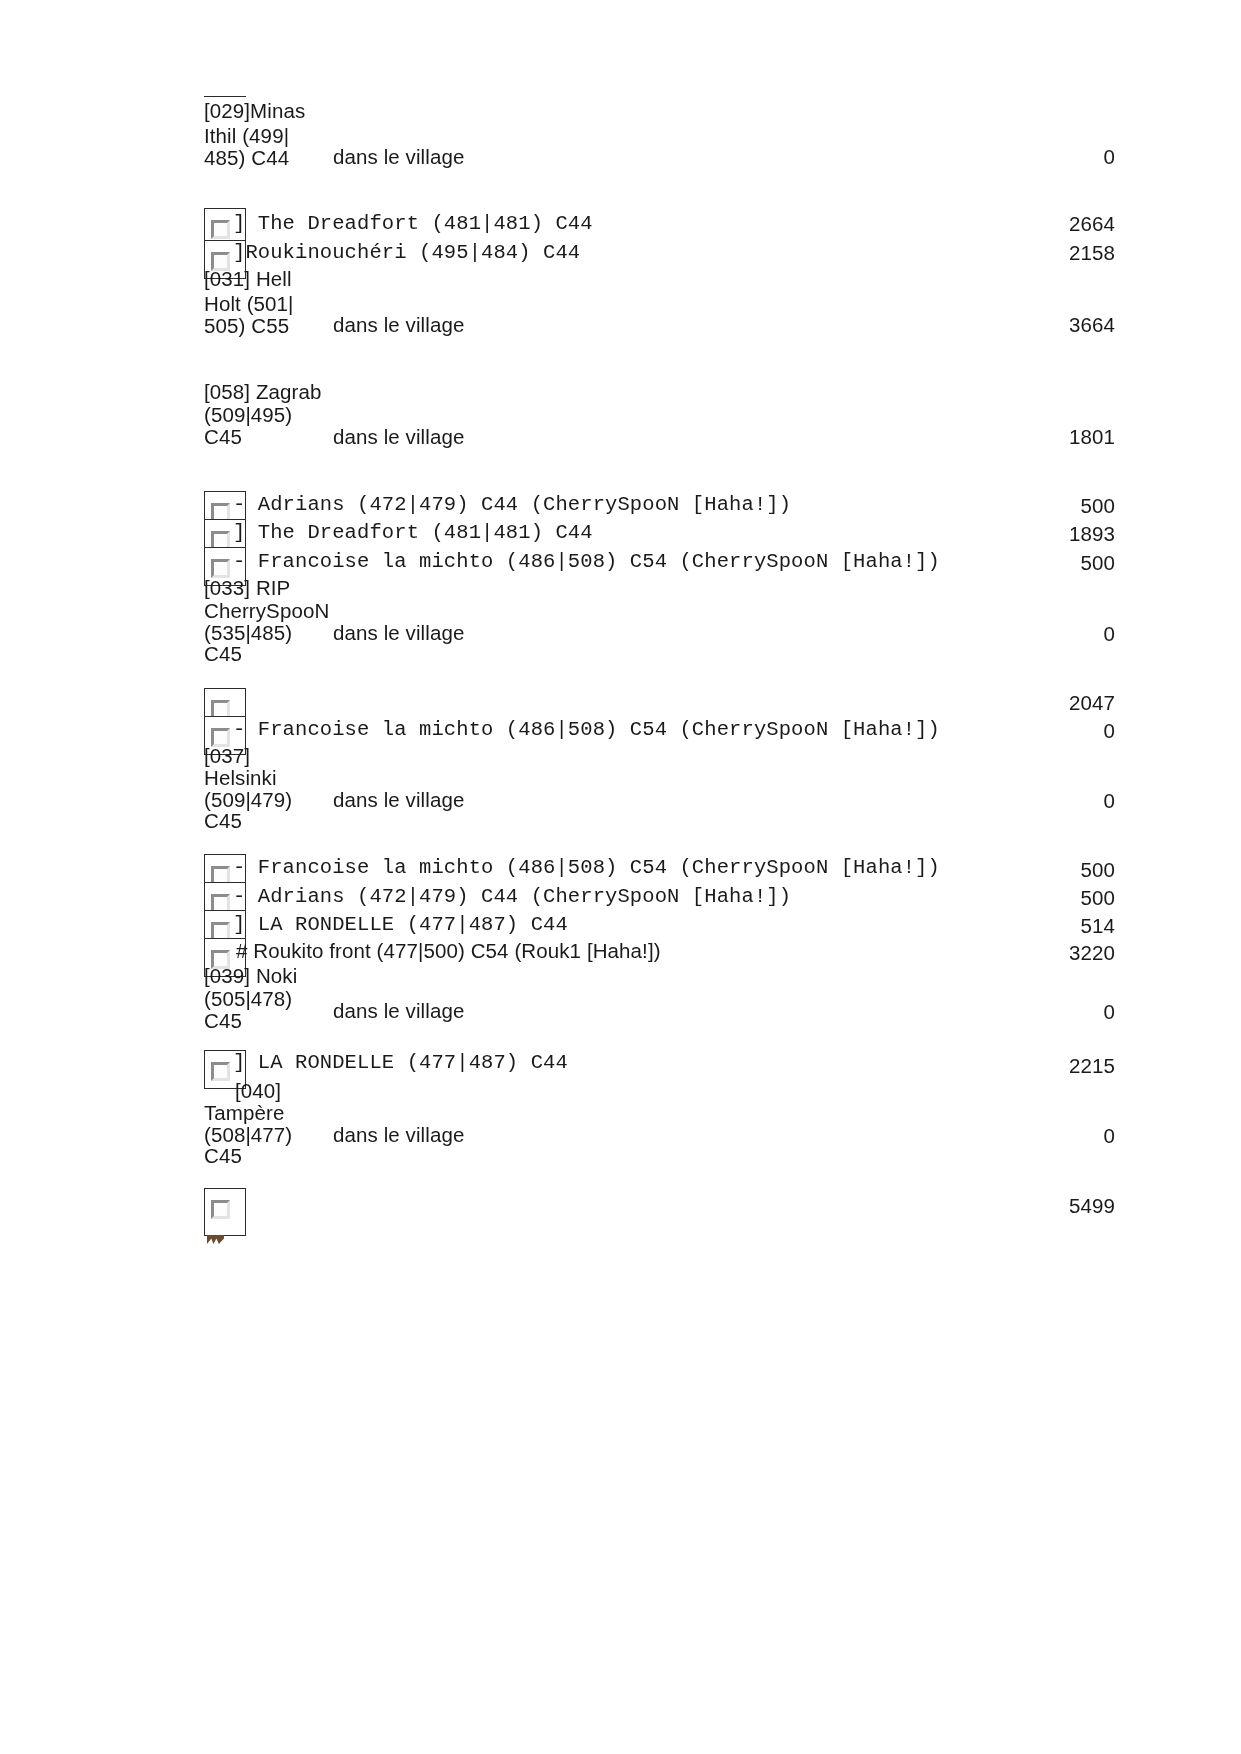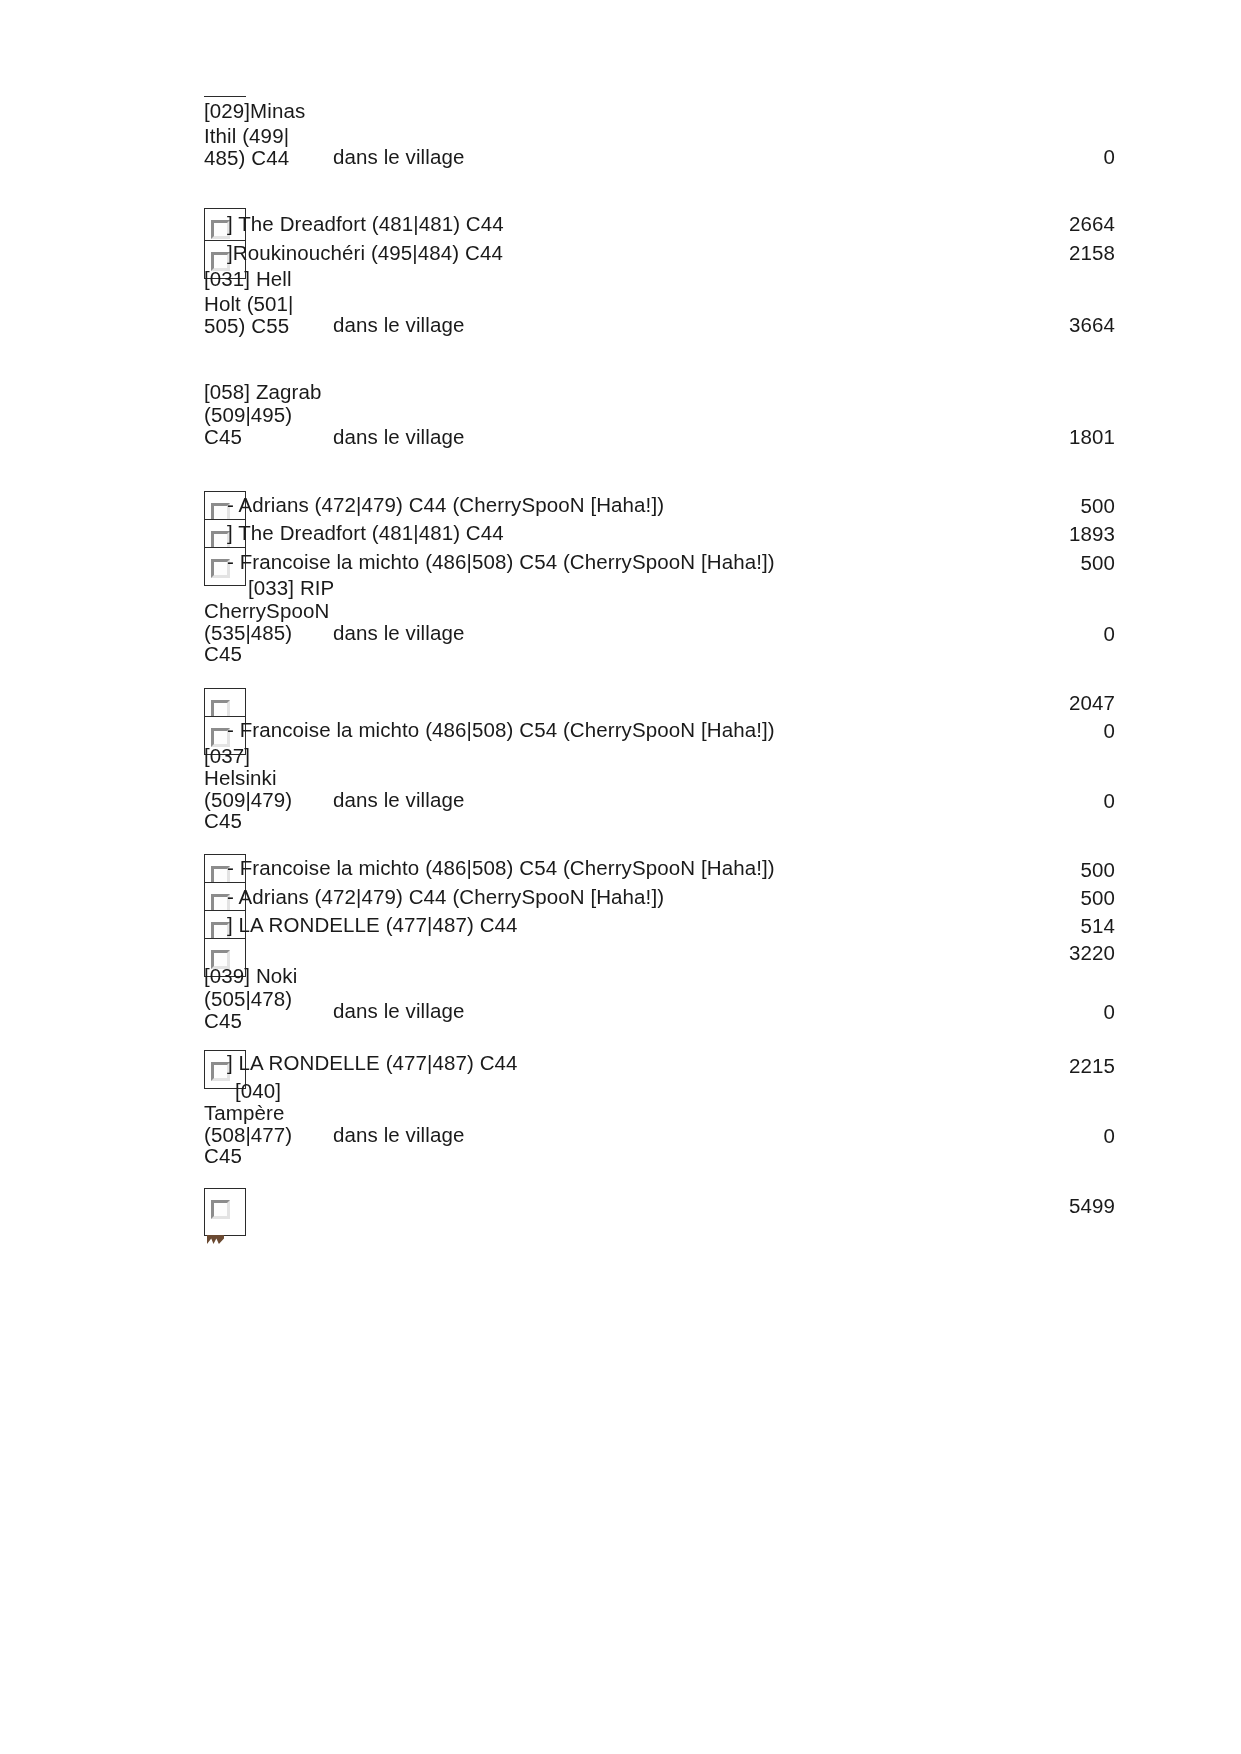--- a/index.html
+++ b/index.html
@@ -41,21 +41,21 @@
   .midcol{ left:333px; }
 
   
   .num{
     right:126px;
     text-align:right;
     font-size:20.5px;
   }
 
   
-  .line{ left:227px; }
+  .line{ left:233px;font-family:Liberation Mono, monospace; }
 
   
   .brokenimg{
     position:absolute;
     left:204px;
     width:42px;
     height:39px;
     box-sizing:border-box;
     border:1.4px solid #2b2b2b;
     background:#ffffff;
@@ -125,21 +125,21 @@
   <div class="cell num" style="top:492px;">500</div>
 
   <div class="brokenimg" style="top:519px;"></div>
   <div class="cell line" style="top:519px;">] The Dreadfort (481|481) C44</div>
   <div class="cell num" style="top:520px;">1893</div>
 
   <div class="brokenimg" style="top:547px;"></div>
   <div class="cell line" style="top:548px;">- Francoise la michto (486|508) C54 (CherrySpooN [Haha!])</div>
   <div class="cell num" style="top:549px;">500</div>
 
-  <div class="cell vname" style="top:575px;margin-left:44px;">[033] RIP</div>
+  <div class="cell vname" style="top:575px;">[033] RIP</div>
   <div class="cell vname" style="top:598px;">CherrySpooN</div>
   <div class="cell vname" style="top:620px;">(535|485)</div>
   <div class="cell vname" style="top:641px;">C45</div>
   <div class="cell midcol" style="top:619px;">dans le village</div>
   <div class="cell num" style="top:620px;">0</div>
 
   <div class="brokenimg" style="top:688px;"></div>
   <div class="cell num" style="top:689px;">2047</div>
 
   <div class="brokenimg" style="top:716px;"></div>
@@ -159,20 +159,21 @@
 
   <div class="brokenimg" style="top:882px;"></div>
   <div class="cell line" style="top:883px;">- Adrians (472|479) C44 (CherrySpooN [Haha!])</div>
   <div class="cell num" style="top:884px;">500</div>
 
   <div class="brokenimg" style="top:910px;"></div>
   <div class="cell line" style="top:911px;">] LA RONDELLE (477|487) C44</div>
   <div class="cell num" style="top:912px;">514</div>
 
   <div class="brokenimg" style="top:938px;"></div>
+  <div class="cell" style="left:236px;top:937px;"># Roukito front (477|500) C54 (Rouk1 [Haha!])</div>
   <div class="cell num" style="top:939px;">3220</div>
 
   <div class="cell vname" style="top:963px;">[039] Noki</div>
   <div class="cell vname" style="top:986px;">(505|478)</div>
   <div class="cell vname" style="top:1008px;">C45</div>
   <div class="cell midcol" style="top:997px;">dans le village</div>
   <div class="cell num" style="top:998px;">0</div>
 
   <div class="brokenimg" style="top:1050px;"></div>
   <div class="cell line" style="top:1049px;">] LA RONDELLE (477|487) C44</div>

